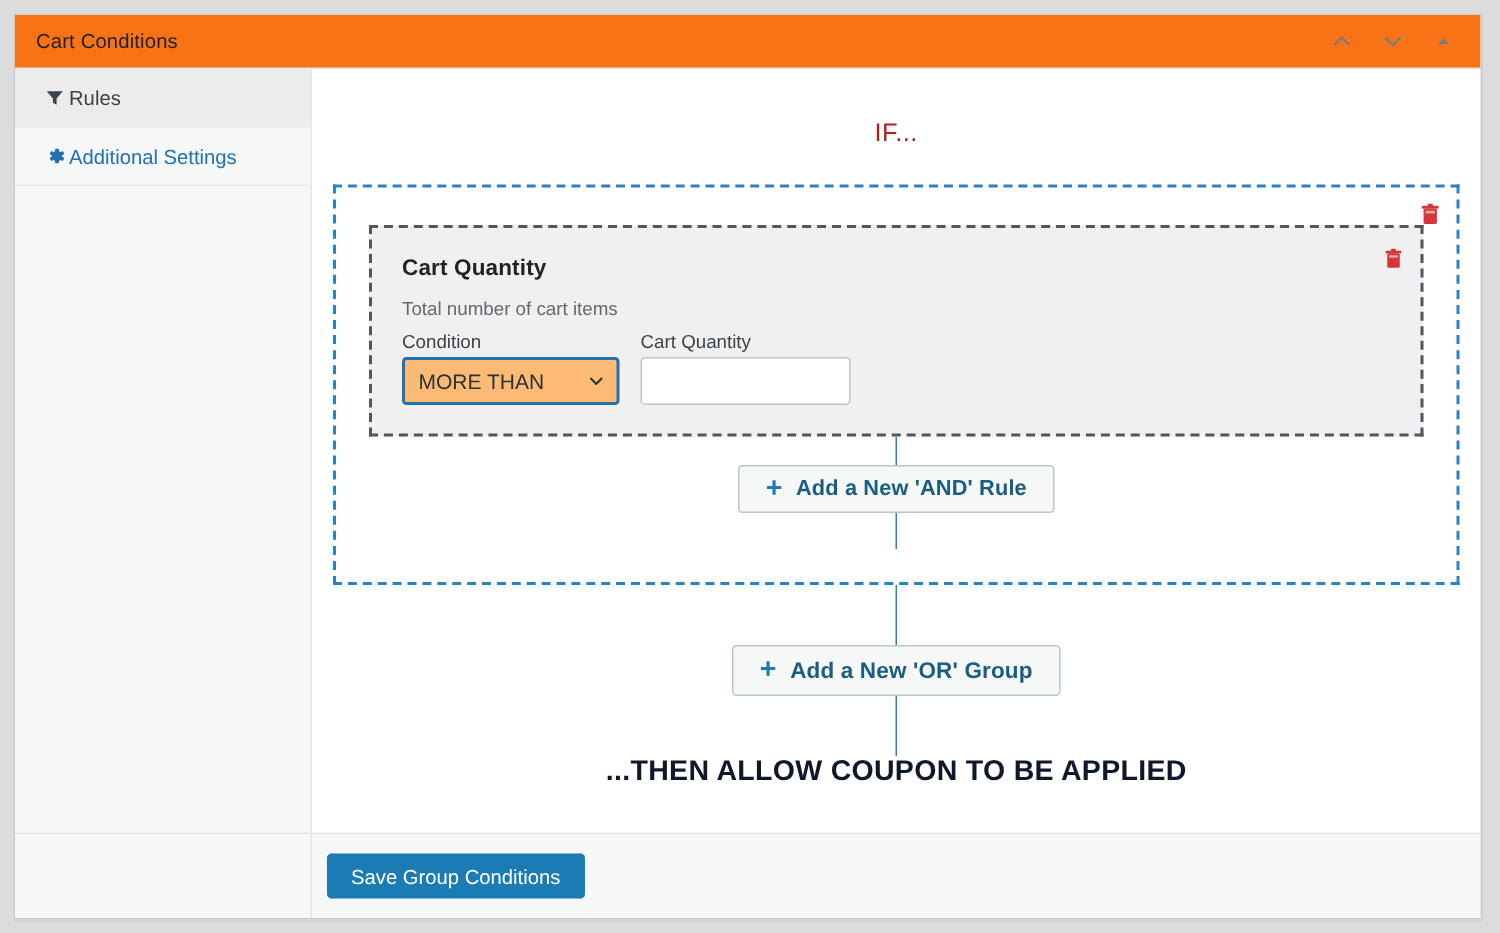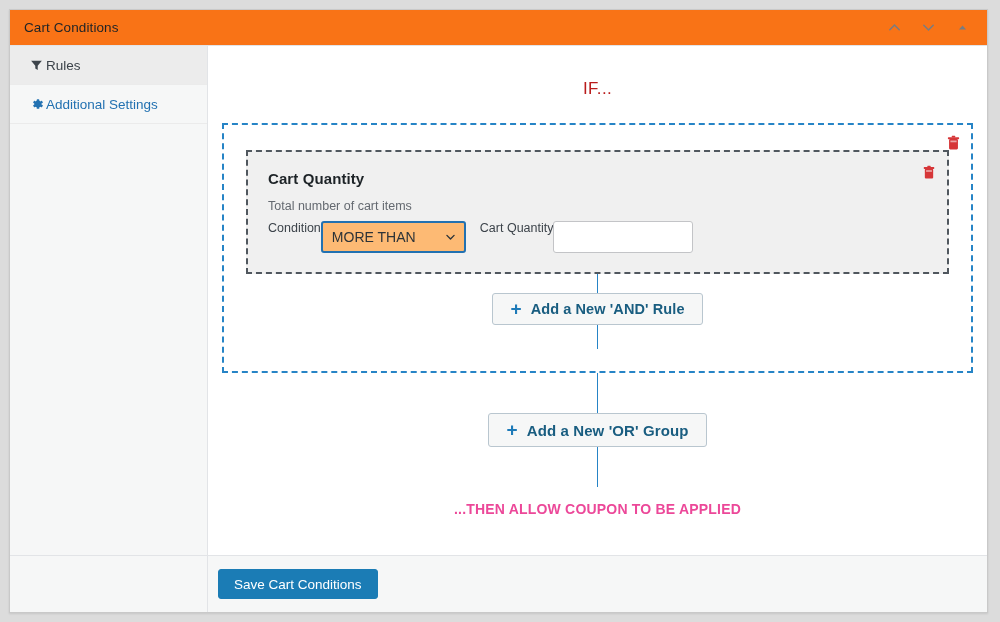--- a/index.html
+++ b/index.html
@@ -148,21 +148,21 @@
     color: #1d2327;
     margin-bottom: 12px;
     letter-spacing: .1px;
   }
   .rule-desc {
     font-size: 12.5px;
     color: #646970;
     margin-bottom: 8px;
   }
   .fields { display: flex; gap: 14px; align-items: flex-start; }
-  .field { display: flex; flex-direction: row; }
+  .field { display: flex; flex-direction: column; }
   .field-label {
     font-size: 12.5px;
     color: #3c434a;
     margin-bottom: 3px;
   }
   .sel-wrap { position: relative; width: 145px; }
   select.cond-select {
     width: 145px;
     height: 32px;
     padding: 0 28px 0 9px;
@@ -229,25 +229,24 @@
     font-size: 19px;
     font-weight: bold;
     line-height: 1;
     color: #1d7ab8;
     margin-top: -1px;
   }
   .addbtn.or-btn { height: 34px; padding: 0 18px; font-size: 15px; }
 
   .then-label {
     text-align: center;
-    font-size: 14px;
+    font-size: 19px;
     font-weight: bold;
-    color: #ec4899;
+    color: #0f172a;
     letter-spacing: .2px;
-    margin-top: 14px;
   }
 
   
   .panel-footer {
     flex: 0 0 57px;
     height: 57px;
     background: #f6f7f7;
     border-top: 1px solid #e2e4e7;
     display: flex;
     align-items: center;
@@ -398,18 +397,18 @@
           <div class="connector c-40"></div>
 
           <div class="then-label">...THEN ALLOW COUPON TO BE APPLIED</div>
         </div>
       </div>
     </div>
 
     <div class="panel-footer">
       <div class="footer-left"></div>
       <div class="footer-main">
-        <button class="save-btn">Save Cart Conditions</button>
+        <button class="save-btn">Save Group Conditions</button>
       </div>
     </div>
 
   </div>
 </div>
 
 </body></html>

